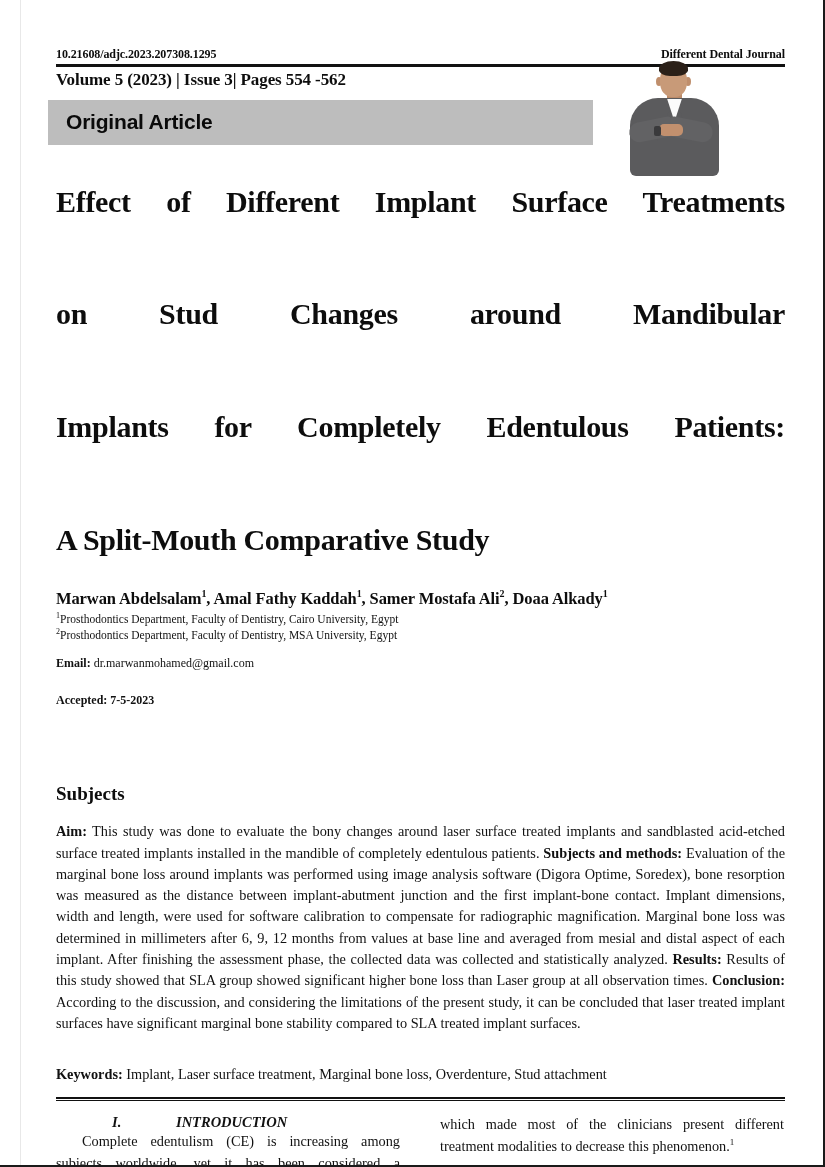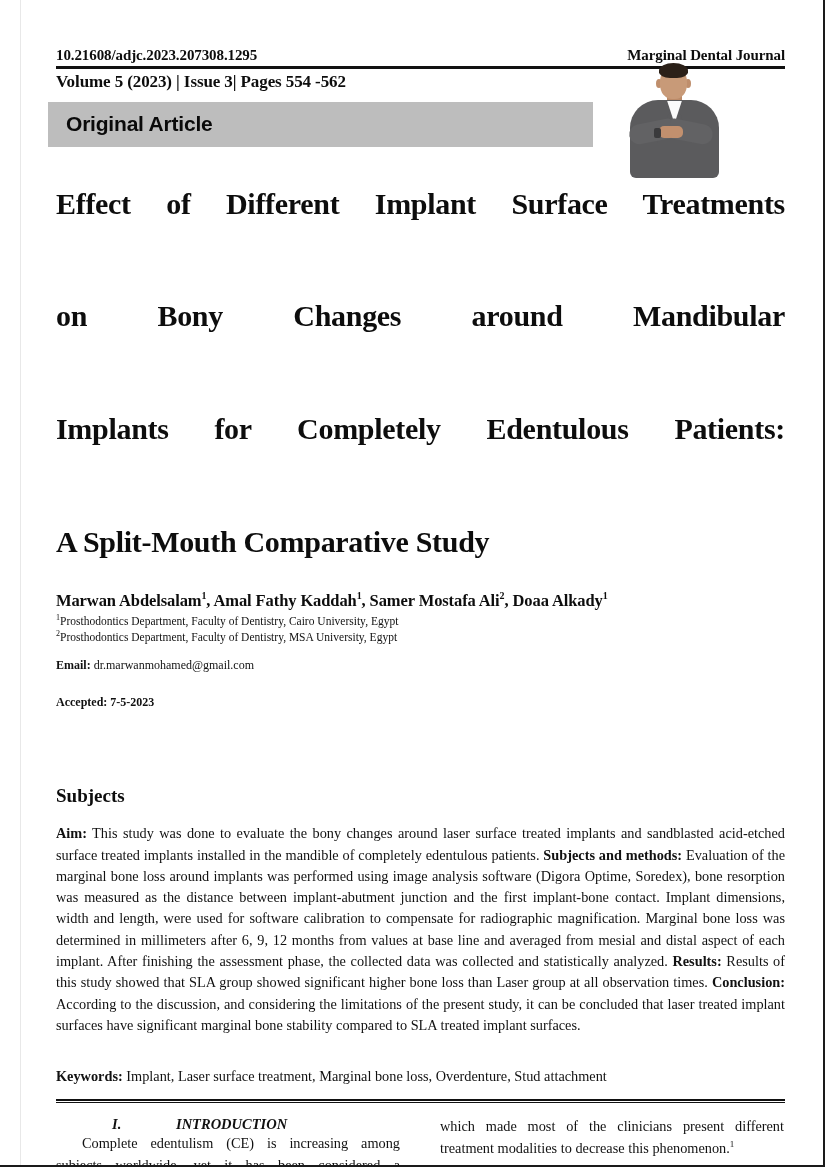--- a/index.html
+++ b/index.html
@@ -36,21 +36,21 @@
     width: 729px;
   }
 
   
   .hdr-top {
     display: flex;
     justify-content: space-between;
     align-items: flex-start;
     padding-top: 47px;
     font-weight: bold;
-    font-size: 15px;
+    font-size: 12px;
     color: #0d0d0d;
     letter-spacing: -0.1px;
   }
   .rule-thick {
     height: 2.5px;
     background: #111;
     margin-top: 2px;
   }
   .hdr-vol {
     font-weight: bold;
@@ -322,21 +322,21 @@
   .col-right-top { margin-top: 0; }
 </style>
 </head>
 <body>
 
 <div class="page">
   <div class="content">
 
     <div class="hdr-top">
       <span>10.21608/adjc.2023.207308.1295</span>
-      <span>Marginal Dental Journal</span>
+      <span>Different Dental Journal</span>
     </div>
     <div class="rule-thick"></div>
     <div class="hdr-vol">Volume 5 (2023) | Issue 3| Pages 554 -562</div>
 
     <div class="banner-row">
       <div class="banner">
         <span class="banner-label">Original Article</span>
       </div>
       <div class="portrait">
         <div class="p-jacket"></div>
@@ -352,21 +352,21 @@
         <div class="p-arm-l"></div>
         <div class="p-arm-r"></div>
         <div class="p-watch"></div>
         <div class="p-hand-l"></div>
         <div class="p-hand-r"></div>
       </div>
     </div>
 
     <h1 class="title">
       <span class="line justified">Effect of Different Implant Surface Treatments</span>
-      <span class="line justified">on Bony Changes around Mandibular</span>
+      <span class="line justified">on Stud Changes around Mandibular</span>
       <span class="line justified">Implants for Completely Edentulous Patients:</span>
       <span class="line">A Split-Mouth Comparative Study</span>
     </h1>
 
     <div class="authors">
       Marwan Abdelsalam<sup>1</sup>, Amal Fathy Kaddah<sup>1</sup>, Samer Mostafa Ali<sup>2</sup>, Doaa Alkady<sup>1</sup>
     </div>
     <div class="affil">
       <sup>1</sup><span>Prosthodontics Department, Faculty of Dentistry, Cairo University, Egypt</span>
     </div>

